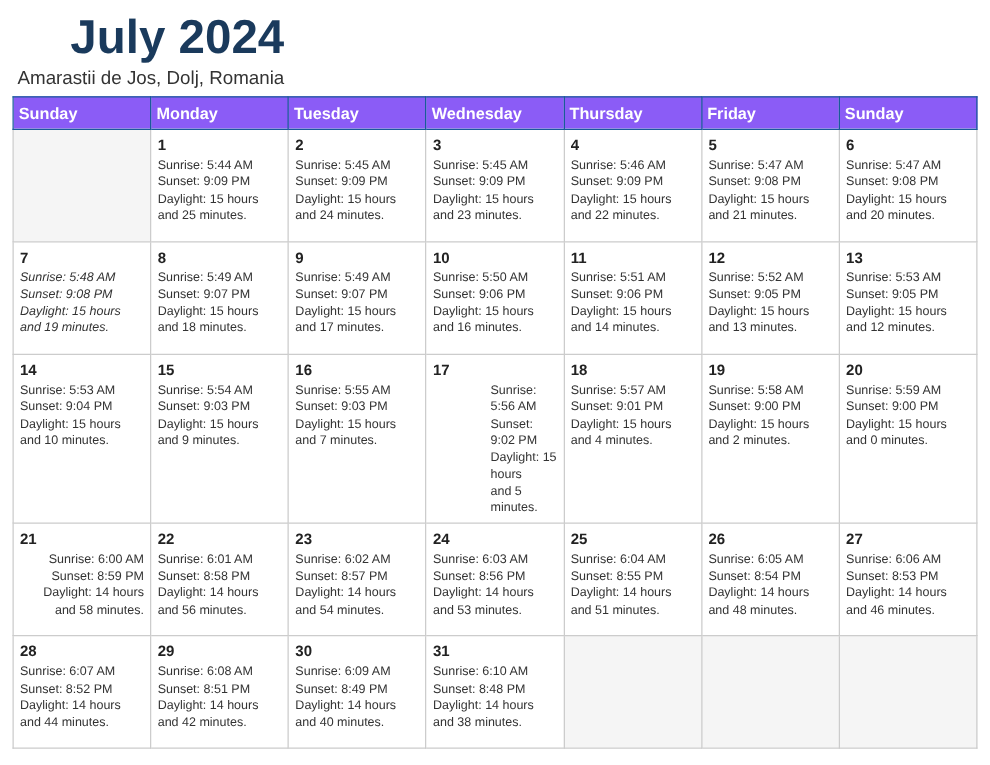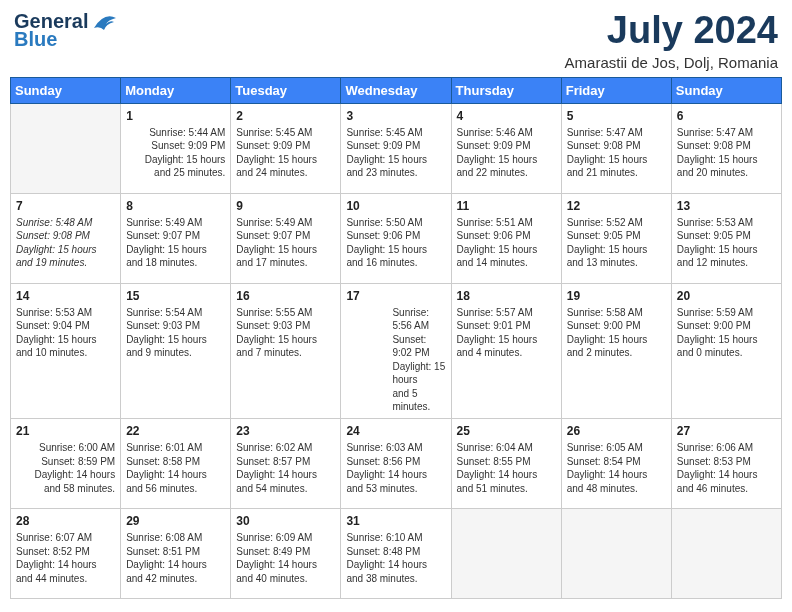--- a/index.html
+++ b/index.html
@@ -39,21 +39,21 @@
       font-size: 15px;
       color: #333;
       margin-top: 2px;
     }
     .calendar {
       width: 100%;
       border-collapse: collapse;
       border: 1px solid #ccc;
     }
     .calendar th {
-      background: #3b82f6;
+      background: #8b5cf6;
       color: #fff;
       font-size: 13px;
       font-weight: bold;
       padding: 5px 4px;
       text-align: left;
       border: 1px solid #1a5a9a;
     }
     .calendar td {
       border: 1px solid #ccc;
       vertical-align: top;
@@ -77,33 +77,20 @@
     .day-info {
       font-size: 10px;
       color: #333;
       line-height: 1.35;
     }
   </style>
 </head>
 <body>
 
 <div class="header">
-  <div class="logo">
-    <div class="logo-row">
-      <div style="display:flex;flex-direction:column;line-height:1.1;">
-        <div style="display:flex;align-items:center;">
-          <span style="font-size:20px;font-weight:bold;color:#1a3a5c;">General</span>
-          <svg width="28" height="22" viewBox="0 0 28 22" style="margin-left:2px;">
-            <path d="M4 18 Q14 2 26 8 Q18 10 16 14 Q20 10 24 12 Q16 14 14 20 Q10 16 4 18Z" fill="#2a7abf"></path>
-          </svg>
-        </div>
-        <span style="font-size:20px;font-weight:bold;color:#2a7abf;margin-top:-4px;">Blue</span>
-      </div>
-    </div>
-  </div>
   <div class="title-block">
     <div class="month-title">July 2024</div>
     <div class="location">Amarastii de Jos, Dolj, Romania</div>
   </div>
 </div>
 
 <table class="calendar">
   <thead>
     <tr>
     <th>Sunday</th>
@@ -113,21 +100,21 @@
         <th>Thursday</th>
         <th>Friday</th>
         <th>Sunday</th>
       </tr>
   </thead>
   <tbody id="calendar-body">
   <tr>
         <td class="empty"></td>
         <td>
           <span class="day-number">1</span>
-          <div class="day-info" style="white-space: pre-line; text-align: right;">Sunrise: 5:44 AM
+          <div class="day-info" style="white-space: pre-line;">Sunrise: 5:44 AM
 Sunset: 9:09 PM
 Daylight: 15 hours
 and 25 minutes.</div>
         </td>
         <td>
           <span class="day-number">2</span>
           <div class="day-info" style="white-space: pre-line;">Sunrise: 5:45 AM
 Sunset: 9:09 PM
 Daylight: 15 hours
 and 24 minutes.</div>

